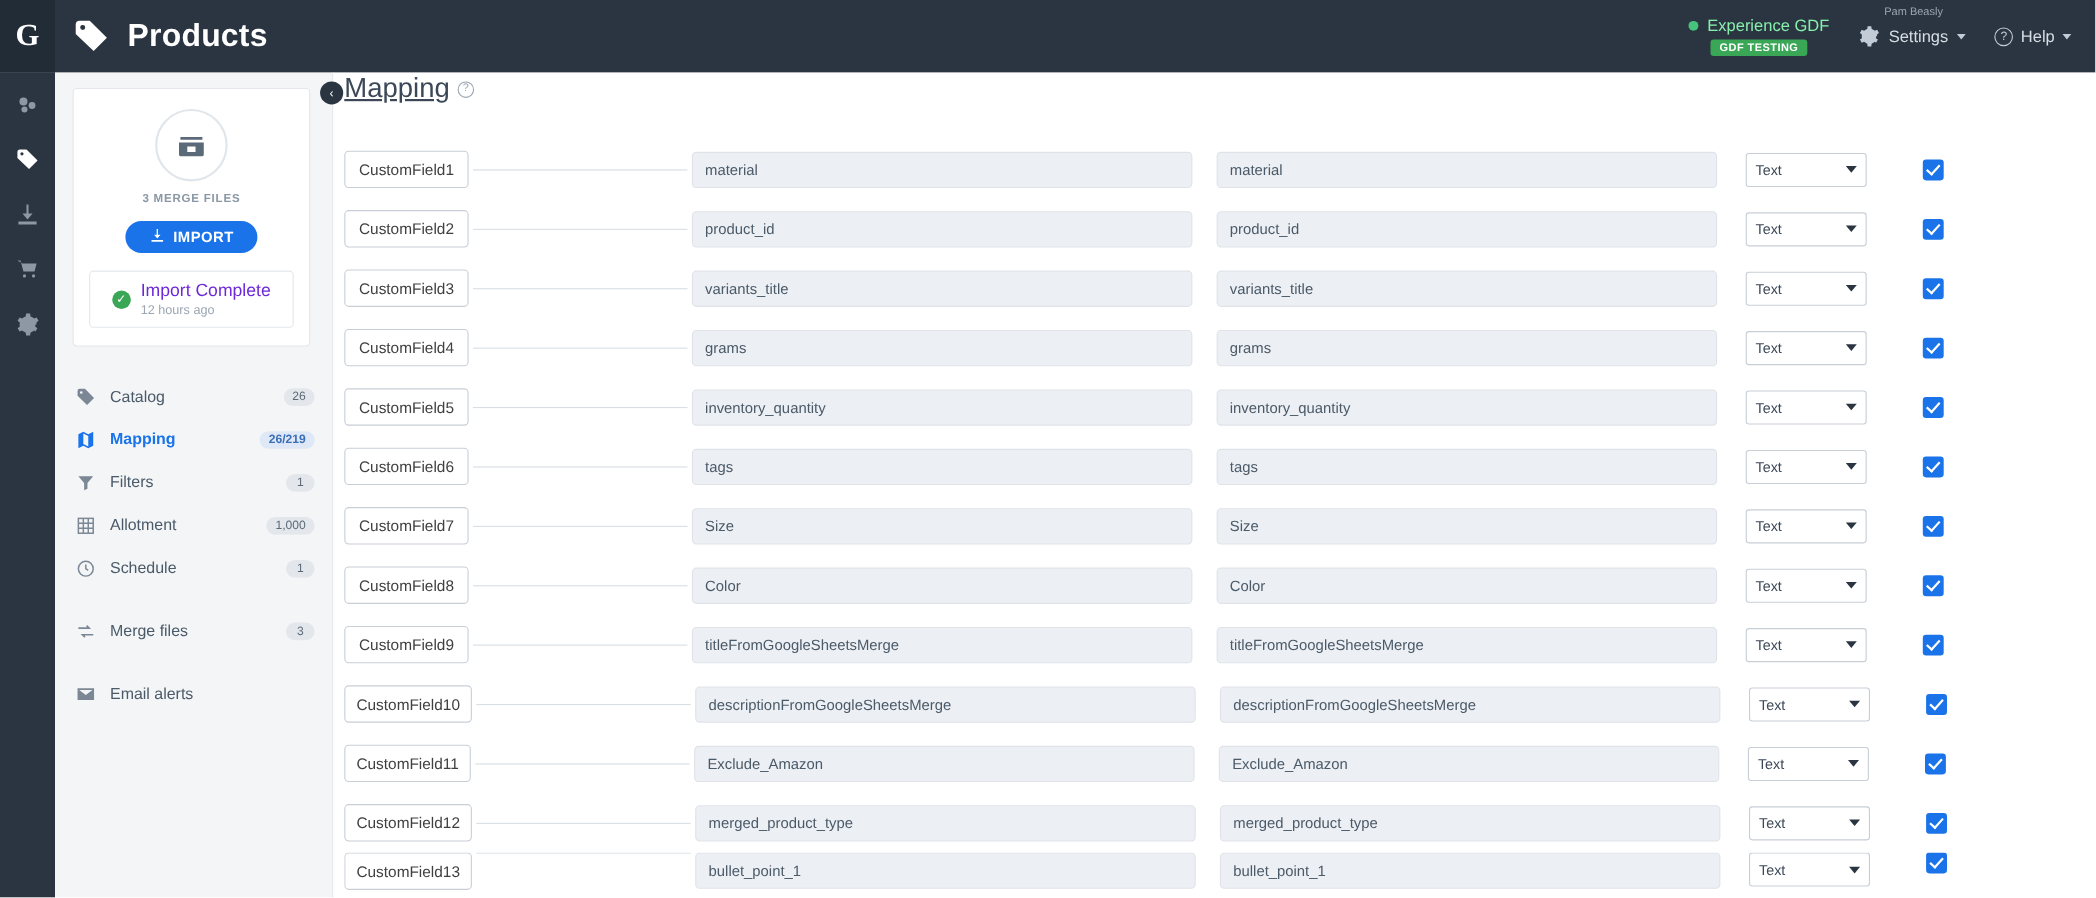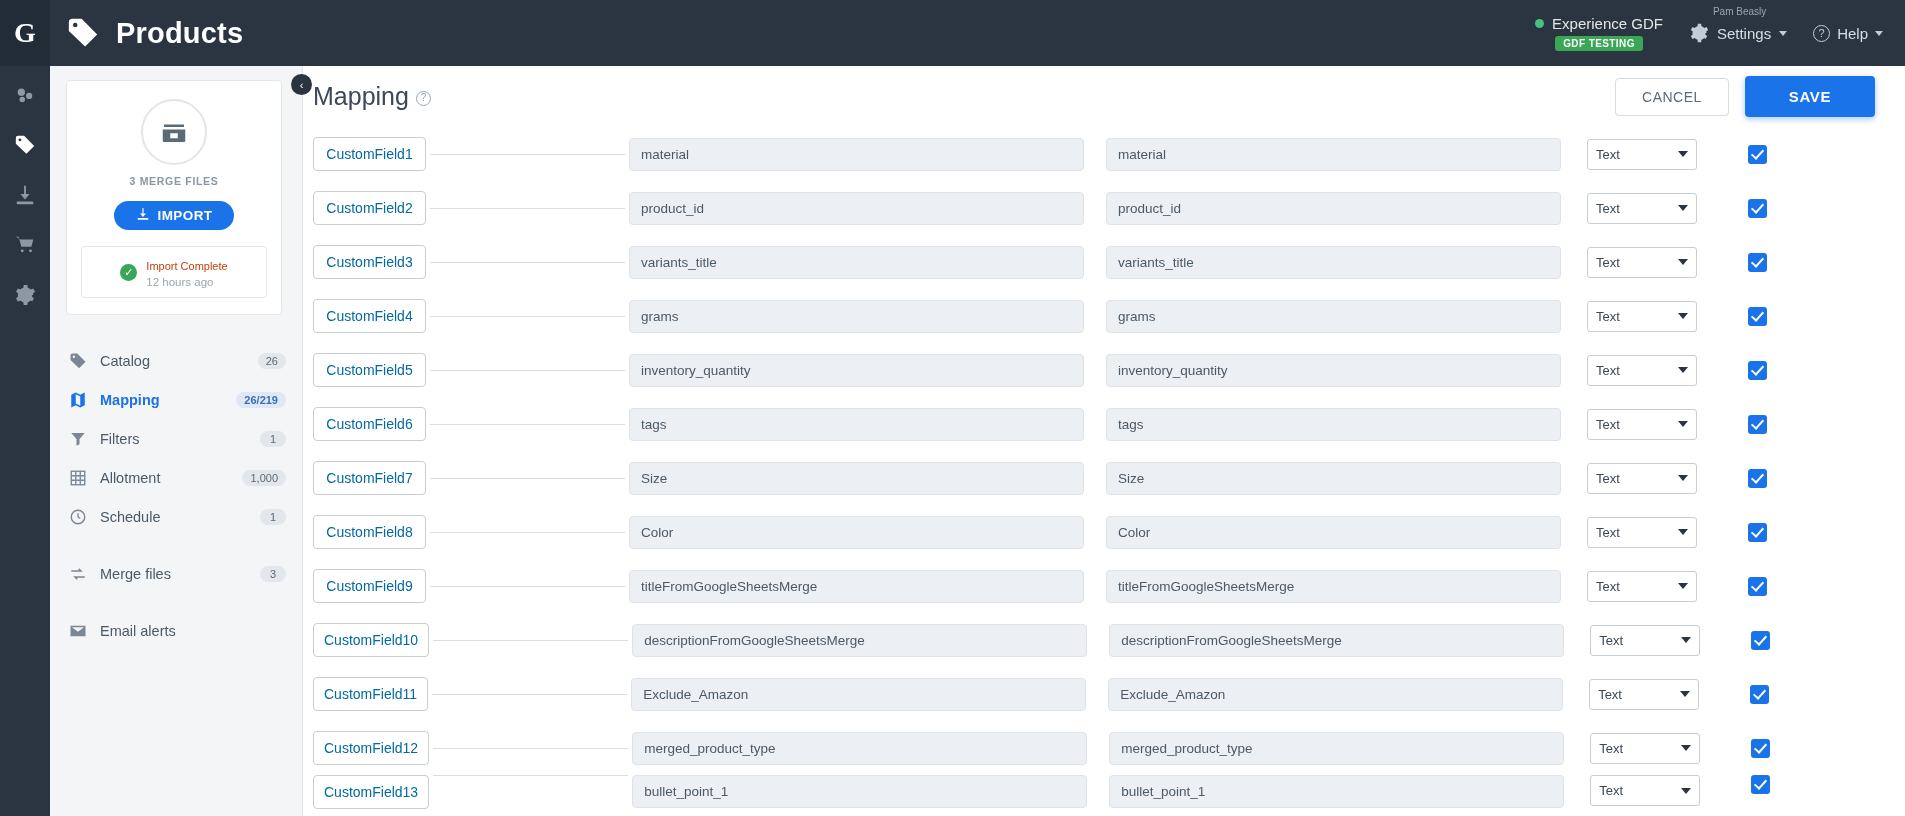--- a/index.html
+++ b/index.html
@@ -32,21 +32,21 @@
   .topbar-title {
     color: #ffffff; font-size: 29px; font-weight: bold; letter-spacing: .2px;
   }
   .topbar-right {
     margin-left: auto; display: flex; align-items: center; gap: 26px;
     padding-right: 22px; color: #d7dde4; font-size: 15px;
   }
   .env-block { display: flex; flex-direction: column; align-items: center; gap: 4px; }
   .env-line { display: flex; align-items: center; gap: 8px; }
   .env-dot { width: 9px; height: 9px; border-radius: 50%; background: #46c37b; }
-  .env-name { color: #e5e5e5; font-size: 15px; }
+  .env-name { color: #86efac; font-size: 15px; }
   .env-badge {
     background: #3aa757; color: #ffffff; font-size: 10px; font-weight: bold;
     padding: 2px 8px; border-radius: 3px; letter-spacing: .4px;
   }
   .settings-block { position: relative; display: flex; align-items: center; gap: 8px; }
   .user-label {
     position: absolute; top: -17px; left: 24px;
     font-size: 10px; color: #9aa6b2; white-space: nowrap;
   }
   .gear-icon { width: 20px; height: 20px; display: block; }
@@ -102,21 +102,21 @@
   }
   .import-status {
     margin-top: 16px; border: 1px solid #e3e7ec; border-radius: 4px;
     padding: 9px 8px; display: flex; align-items: center; justify-content: center; gap: 9px;
   }
   .check-circle {
     width: 17px; height: 17px; border-radius: 50%; background: #3aa757;
     color: #fff; font-size: 11px; line-height: 17px; text-align: center;
   }
   .import-status-text { text-align: left; }
-  .import-status-title { font-size: 11px; color: #c2410c; }
+  .import-status-title { font-size: 16px; color: #6d28d9; }
   .import-status-sub { font-size: 11.5px; color: #9aa6b2; margin-top: 2px; }
 
   .nav { margin-top: 26px; }
   .nav-item {
     height: 39px; display: flex; align-items: center;
     padding: 0 16px 0 19px; gap: 13px; cursor: pointer;
     font-size: 14.5px; color: #4b5a68;
   }
   .nav-item.active { color: #1a73e8; font-weight: bold; }
   .nav-icon { width: 18px; height: 18px; flex: 0 0 18px; display:block; }
@@ -127,22 +127,23 @@
   }
   .nav-badge.blue { background: #dfe8f6; color: #3b6fb5; }
   .nav-sep { height: 18px; }
 
   
   .main {
     position: absolute; top: 66px; left: 303px; right: 0; bottom: 0;
     background: #ffffff; overflow: hidden;
   }
   .main-head {
-    height: 61px; display: flex; align-items: center;
+    height: 61px; display: flex; align-items: flex-start;
     padding: 0 30px 0 10px;
+    text-decoration: underline;
   }
   .page-title { font-size: 25px; color: #3c4858; }
   .title-help {
     display: inline-flex; width: 15px; height: 15px; border-radius: 50%;
     border: 1.4px solid #9aa6b2; color: #9aa6b2; font-size: 10px;
     line-height: 12px; justify-content: center; align-items: center;
     margin-left: 7px; vertical-align: middle;
   }
   .head-actions { margin-left: auto; display: flex; align-items: center; gap: 16px; }
   .btn-cancel {
@@ -157,21 +158,21 @@
     box-shadow: 0 2px 6px rgba(26,115,232,.4);
   }
 
   .rows { padding: 0 0 0 10px; }
   .row {
     display: flex; align-items: center; height: 54px;
   }
   .field-pill {
     min-width: 113px; height: 33px; border: 1px solid #c7ced6; border-radius: 4px;
     background: #ffffff; display: flex; align-items: center; justify-content: center;
-    padding: 16px 10px; font-size: 14px; color: #0369a1; white-space: nowrap;
+    padding: 16px 10px; font-size: 14px; color: #404040; white-space: nowrap;
   }
   .connector { flex: 0 0 195px; height: 1px; background: #d8dee4; margin: 0 4px; }
   .input-box {
     width: 455px; height: 33px; background: #eceff3; border: 1px solid #dfe3e8;
     border-radius: 4px; display: flex; align-items: center;
     padding: 0 11px; font-size: 13.5px; color: #4b5a68;
   }
   .gap-sm { flex: 0 0 22px; }
   .select-box {
     width: 110px; height: 31px; background: #ffffff; border: 1px solid #c7ced6;
@@ -380,24 +381,20 @@
       </div>
 
     </div>
   </div>
 
   <div class="main">
     <div class="main-head">
       <div class="page-title">
         <span>Mapping</span><span class="title-help">?</span>
       </div>
-      <div class="head-actions">
-        <button class="btn-cancel">CANCEL</button>
-        <button class="btn-save">SAVE</button>
-      </div>
     </div>
 
     <div class="rows">
 
       <div class="row">
         <div class="field-pill">CustomField1</div>
         <div class="connector"></div>
         <div class="input-box">material</div>
         <div class="gap-sm"></div>
         <div class="input-box">material</div>

